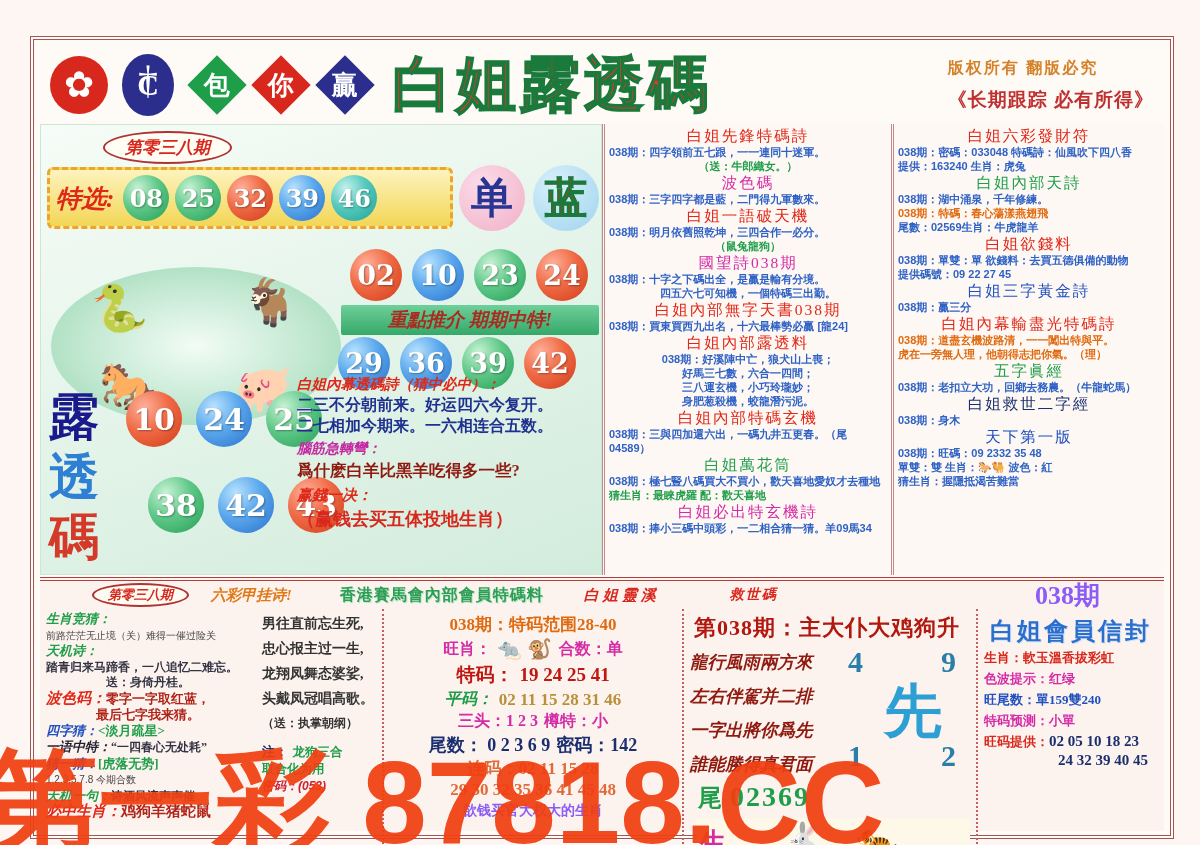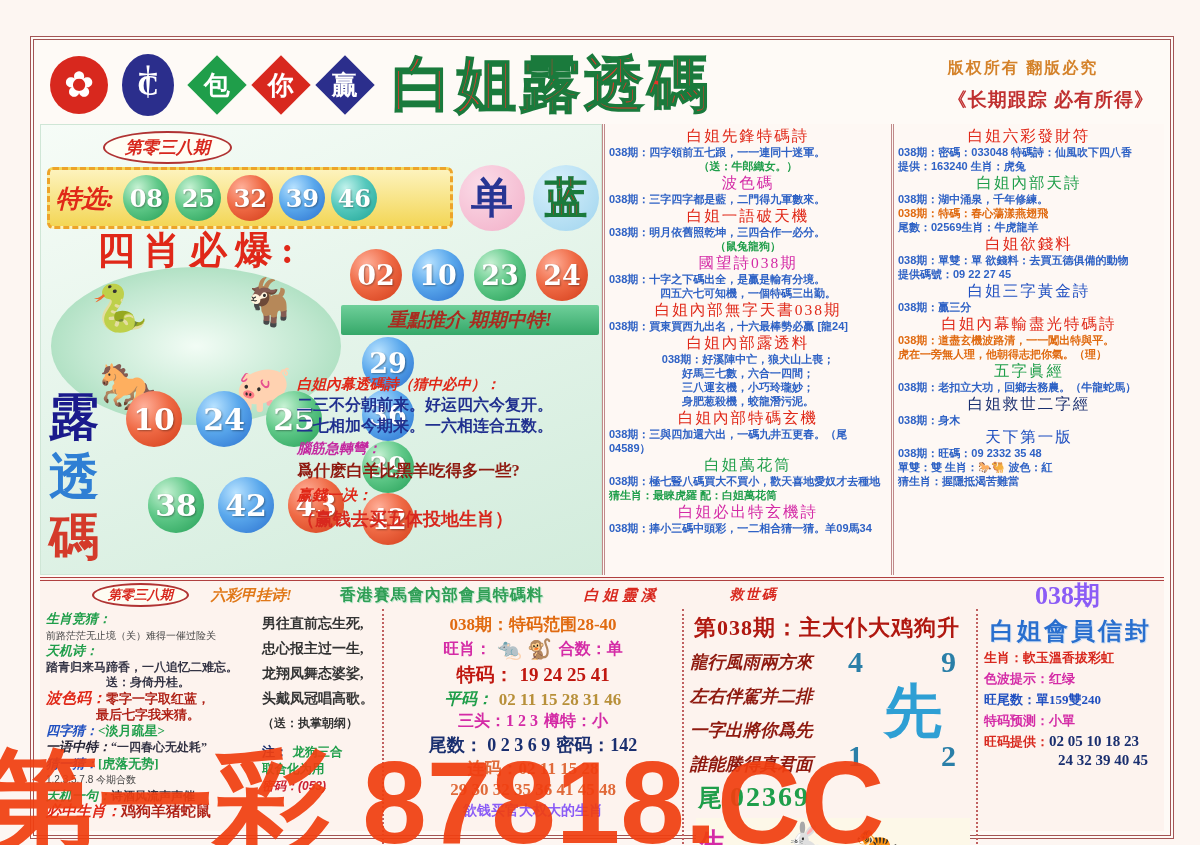--- a/index.html
+++ b/index.html
@@ -40,21 +40,21 @@
   .s56 { width:56px; height:56px; font-size:30px; margin:0 7px; }
   .dan-circ { position:absolute; left:418px; top:40px; width:66px; height:66px; border-radius:50%; background:radial-gradient(circle at 35% 30%, #fbdce8, #f2afc8); color:#283593; font-weight:900; font-size:42px; display:flex; align-items:center; justify-content:center; font-family:"Liberation Serif",serif; }
   .lan-circ { position:absolute; left:492px; top:40px; width:66px; height:66px; border-radius:50%; background:radial-gradient(circle at 35% 30%, #d8f0fb, #9fd4ee); color:#e02818; font-weight:900; font-size:42px; display:flex; align-items:center; justify-content:center; font-family:"Liberation Serif",serif; -webkit-text-stroke:1px #1a7a3c; }
   .sixiao { position:absolute; left:56px; top:100px; color:#e02818; font-weight:900; font-size:38px; font-family:"Liberation Serif",serif; letter-spacing:8px; }
   .animal-ellipse { position:absolute; left:10px; top:142px; width:290px; height:158px; border-radius:50%; background:radial-gradient(ellipse at center, #f2fcf5 0%, #c2e8d1 55%, #93d5ad 100%); }
   .animal { position:absolute; font-size:46px; }
   .a-snake { left:40px; top:14px; } .a-goat { right:42px; top:8px; }
   .a-horse { left:48px; bottom:12px; } .a-pig { right:48px; bottom:10px; }
   .row1 { position:absolute; left:304px; top:124px; display:flex; }
   .mid-banner { position:absolute; left:300px; top:180px; width:258px; height:30px; background:linear-gradient(#6fcf9a,#35a869); color:#a82c20; font-weight:900; font-style:italic; font-size:19px; display:flex; align-items:center; justify-content:center; font-family:"Liberation Serif",serif; border-radius:2px; white-space:nowrap; }
-  .row2 { position:absolute; left:316px; top:212px; display:flex;flex-direction:column; }
+  .row2 { position:absolute; left:292px; top:212px; display:flex; }
   .lu-chars { position:absolute; left:8px; top:262px; display:flex; flex-direction:column; font-family:"Liberation Serif",serif; font-weight:900; }
   .lu-chars span { font-size:50px; line-height:60px; }
   .lu-1 { color:#1a1a8c; } .lu-2 { color:#2f7fd4; } .lu-3 { color:#d43a2a; }
   .lu-row-a { position:absolute; left:78px; top:266px; display:flex; }
   .lu-row-b { position:absolute; left:100px; top:352px; display:flex; }
   .promo-poem { position:absolute; left:256px; top:250px; width:302px; }
   .pp-title { color:#e02818; font-weight:bold; font-style:italic; font-size:14.5px; font-family:"Liberation Serif",serif; }
   .pp-line { color:#20308f; font-weight:bold; font-size:16px; font-family:"Liberation Serif",serif; line-height:21px; }
   .pp-brainl { color:#c428a0; font-weight:bold; font-style:italic; font-size:14px; margin-top:4px; font-family:"Liberation Serif",serif; }
   .pp-brain { color:#8f1a10; font-weight:bold; font-size:16.5px; font-family:"Liberation Serif",serif; margin-top:2px; }
@@ -160,21 +160,20 @@
         <div class="texuan">
           <span class="texuan-label">特选:</span>
           <span class="ball green s46">08</span>
           <span class="ball green s46">25</span>
           <span class="ball red s46">32</span>
           <span class="ball blue s46">39</span>
           <span class="ball teal s46">46</span>
         </div>
         <div class="dan-circ">单</div>
         <div class="lan-circ">蓝</div>
-        <div class="sixiao">四肖必爆:</div>
         <div class="animal-ellipse">
           <span class="animal a-snake">🐍</span>
           <span class="animal a-goat">🐐</span>
           <span class="animal a-horse">🐎</span>
           <span class="animal a-pig">🐖</span>
         </div>
         <div class="row1">
           <span class="ball red s52">02</span>
           <span class="ball blue s52">10</span>
           <span class="ball green s52">23</span>
@@ -229,21 +228,21 @@
         <div class="sec-l">038期：買東買西九出名，十六最棒勢必贏 [龍24]</div>
         <div class="sec-h c-red">白姐內部露透料</div>
         <div class="sec-l ctr">038期：好溪陣中亡，狼犬山上喪；</div>
         <div class="sec-l ctr">好馬三七數，六合一四間；</div>
         <div class="sec-l ctr">三八運玄機，小巧玲瓏妙；</div>
         <div class="sec-l ctr">身肥葱殺機，蛟龍潛污泥。</div>
         <div class="sec-h c-red">白姐內部特碼玄機</div>
         <div class="sec-l">038期：三與四加還六出，一碼九井五更春。（尾04589）</div>
         <div class="sec-h c-grn">白姐萬花筒</div>
         <div class="sec-l">038期：極七豎八碼買大不買小，歡天喜地愛奴才去種地</div>
-        <div class="sec-l c-grn">猜生肖：最睞虎羅 配：白姐萬花筒</div>
+        <div class="sec-l c-grn">猜生肖：最睞虎羅 配：歡天喜地</div>
         <div class="sec-h c-mag">白姐必出特玄機詩</div>
         <div class="sec-l">038期：捧小三碼中頭彩，一二相合猜一猜。羊09馬34</div>
       </div>
 
       <div class="rightcol">
         <div class="sec-h c-red">白姐六彩發財符</div>
         <div class="sec-l">038期：密碼：033048 特碼詩：仙風吹下四八香</div>
         <div class="sec-l">提供：163240 生肖：虎兔</div>
         <div class="sec-h c-grn">白姐內部天詩</div>
         <div class="sec-l">038期：湖中涌泉，千年修練。</div>

